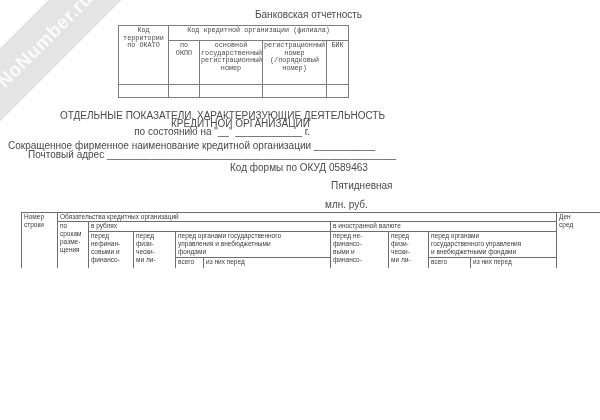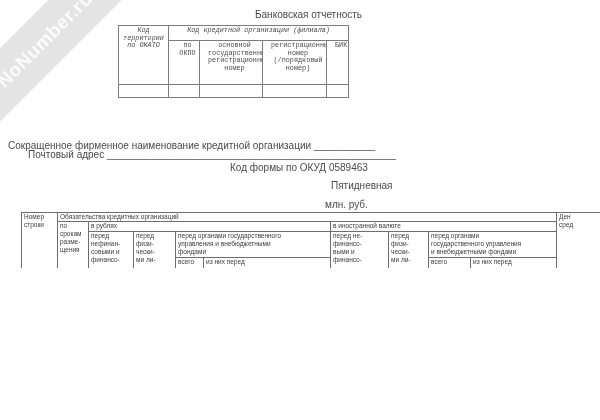--- a/index.html
+++ b/index.html
@@ -50,22 +50,22 @@
     border:1px solid #7d7d7d;
     font-family:"Liberation Mono", monospace;
     font-size:6.8px;
     line-height:7.5px;
     color:#4a4a4a;
     text-align:center;
     vertical-align:top;
     padding:1px 1px 0 1px;
     overflow:hidden;
   }
-  .code-table tr.hrow1 td{height:13px;font-style:italic;}
-  .code-table tr.hrow2 td{height:42px;padding-left:8px;}
+  .code-table tr.hrow1 td{height:13px;}
+  .code-table tr.hrow2 td{height:42px;}
   .code-table tr.vrow td{height:11px;}
   
   .title-block{
     position:absolute;left:60px;top:112px;width:250px;
     text-align:center;
   }
   
   .main-clip{
     position:absolute;left:21px;top:212px;
     width:579px;height:56px;
@@ -136,20 +136,25 @@
         <tr class="vrow">
           <td></td>
           <td></td>
           <td></td>
           <td></td>
           <td></td>
         </tr>
       </tbody>
     </table>
 
+    <div class="title-block">
+      <div class="mono">ОТДЕЛЬНЫЕ ПОКАЗАТЕЛИ, ХАРАКТЕРИЗУЮЩИЕ ДЕЯТЕЛЬНОСТЬ</div>
+      <div class="mono">КРЕДИТНОЙ ОРГАНИЗАЦИИ</div>
+      <div class="mono">по состоянию на "__" ____________ г.</div>
+    </div>
 
     <div class="abs mono" style="left:8px;top:142px;"><span>Сокращенное фирменное наименование кредитной организации</span><span> </span><span>___________</span></div>
 
     <div class="abs mono" style="left:8px;top:151px;padding-left:20px;"><span>Почтовый адрес</span><span> </span><span>____________________________________________________</span></div>
 
     <div class="abs mono" style="left:230px;top:164px;">Код формы по ОКУД 0589463</div>
 
     <div class="abs mono" style="left:315px;top:182px;margin-left:16px;">Пятидневная</div>
 
     <div class="abs mono" style="left:325px;top:201px;">млн. руб.</div>

